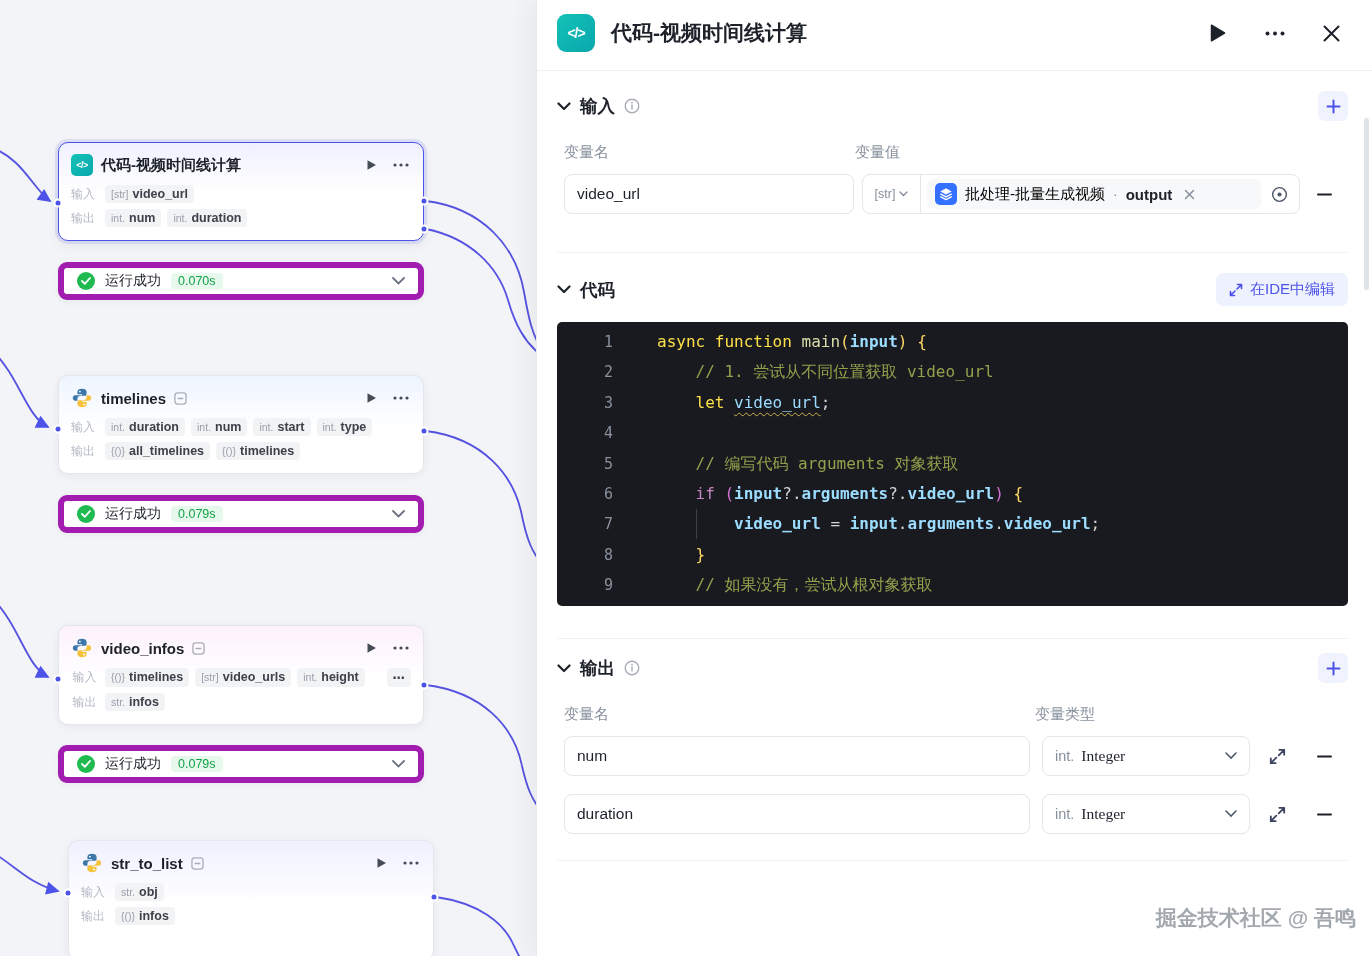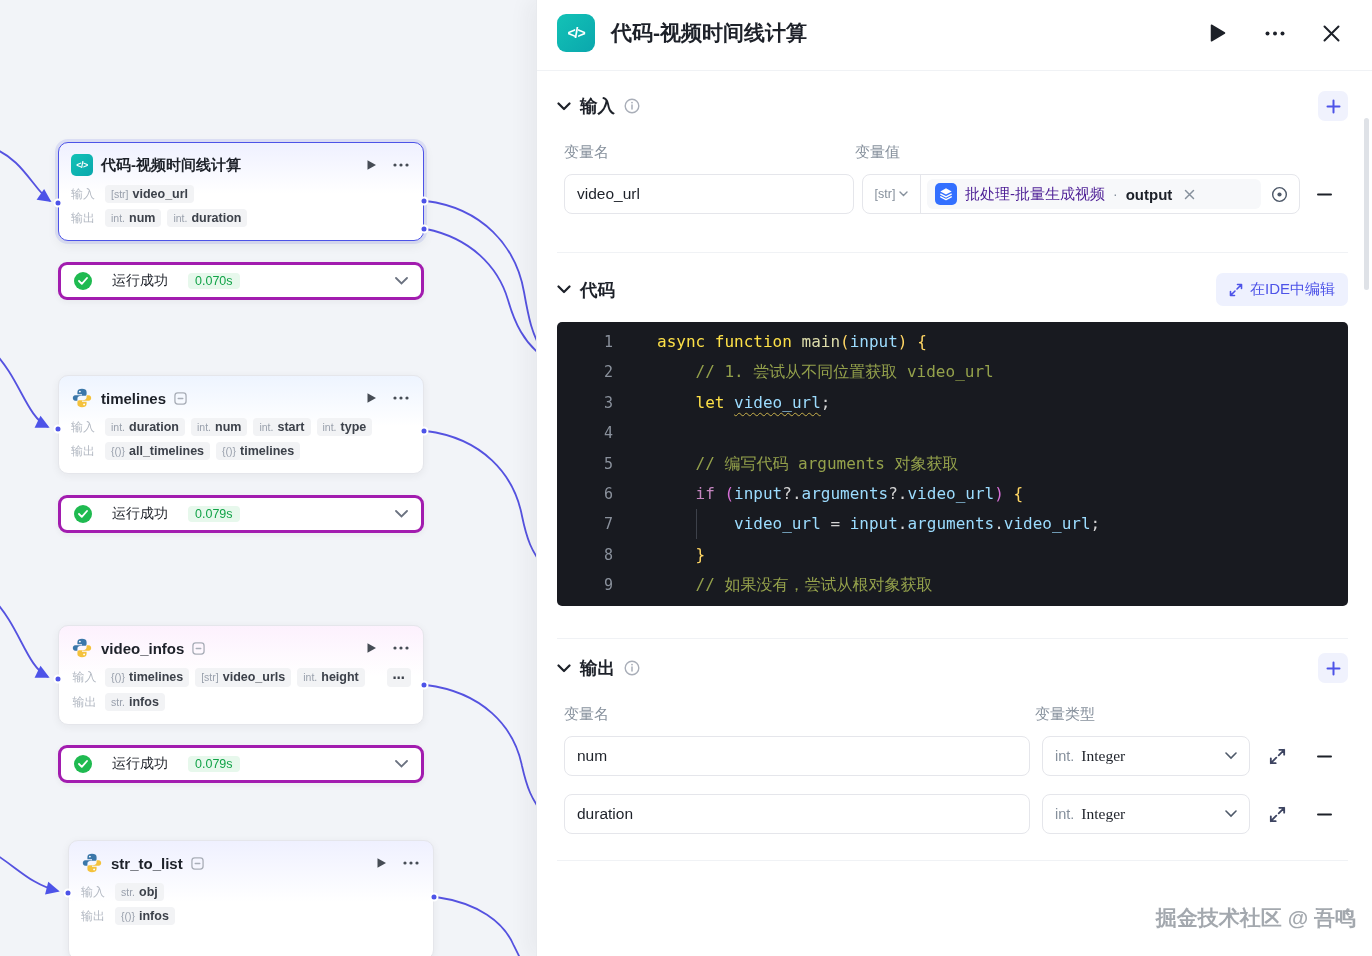--- a/index.html
+++ b/index.html
@@ -33,23 +33,23 @@
   .node-actions { margin-left:auto; display:flex; align-items:center; gap:16px; color:#464c55; }
   .node-row { display:flex; align-items:center; gap:7px; padding:3px 12px; }
   .row-label { font-size:12px; color:#b2b8c2; flex-shrink:0; width:27px; }
   .chip { display:inline-flex; align-items:baseline; gap:4px; background:#f2f3f5; border-radius:4px; padding:2px 6px; white-space:nowrap; }
   .chip-type { color:#99a0ac; font-size:10.5px; }
   .chip-name { color:#3c414a; font-size:12.5px; font-weight:600; }
   .chip-more { margin-left:auto; }
 
   .status {
     position:absolute; width:366px; height:38px; background:#fff;
-    border:3px solid #a21caf; border-radius:9px;
+    border:6px solid #a21caf; border-radius:9px;
     box-shadow:0 2px 6px rgba(31,35,41,.05);
-    display:flex; align-items:center; gap:20px; padding:0 13px;
+    display:flex; align-items:center; gap:10px; padding:0 13px;
   }
   .check-circle { width:18px; height:18px; border-radius:50%; background:#1fba50; display:flex; align-items:center; justify-content:center; flex-shrink:0; }
   .status-text { font-size:14px; font-weight:500; color:#1d2129; }
   .time-badge { background:#e7f8ec; color:#12a348; font-size:12.5px; padding:1px 7px; border-radius:4px; font-weight:500; }
   .status-chevron { margin-left:auto; color:#6b7280; display:flex; }
 
   .port { position:absolute; width:9px; height:9px; border-radius:50%; background:#4d53e8; border:2px solid #fff; transform:translate(-50%,-50%); z-index:5; }
 
   
   .panel {
@@ -79,40 +79,40 @@
     height:40px; border:1px solid #e5e6eb; border-radius:8px; padding:0 12px;
     font-size:15.5px; color:#1d2129; background:#fff; outline:none;
     font-family:"Liberation Sans","DejaVu Sans",sans-serif;
   }
   .name-input { width:290px; margin-left:7px; }
   .val-group { margin-left:8px; width:438px; height:40px; border:1px solid #e5e6eb; border-radius:8px; display:flex; align-items:center; background:#fff; overflow:hidden; }
   .type-seg { width:58px; align-self:stretch; display:flex; align-items:center; justify-content:center; gap:4px; border-right:1px solid #e5e6eb; color:#86909c; font-size:12.5px; }
   .ref-seg { flex:1; display:flex; align-items:center; min-width:0; padding:0 6px; }
   .ref-pill { flex:1; display:flex; align-items:center; gap:8px; background:#f7f8fa; border-radius:6px; height:30px; padding:0 8px; min-width:0; }
   .ref-icon { width:22px; height:22px; border-radius:5px; background:#3370ff; display:flex; align-items:center; justify-content:center; flex-shrink:0; }
-  .ref-label { font-size:15px; color:#4c1d95; white-space:nowrap; overflow:hidden; text-overflow:ellipsis; }
+  .ref-label { font-size:15px; color:#000000; white-space:nowrap; overflow:hidden; text-overflow:ellipsis; }
   .ref-sep { color:#86909c; font-size:14px; }
   .ref-field { font-size:15px; font-weight:600; white-space:nowrap; }
   .ref-x { margin-left:4px; display:flex; }
   .ref-target { margin:0 4px 0 9px; display:flex; }
   .minus-btn { margin-left:auto; margin-right:12px; display:flex; align-items:center; justify-content:center; width:24px; height:24px; }
 
   .ide-btn { margin-left:auto; height:33px; padding:0 13px; border-radius:7px; background:#eef1fe; color:#4d53e8; font-size:15px; font-weight:500; display:flex; align-items:center; gap:7px; }
 
   .editor {
     margin-top:16px; height:284px; background:#181a20; border-radius:5px;
     overflow:hidden; position:relative; padding-top:5px; cursor:text;
     font-family:"DejaVu Sans Mono","Liberation Mono",monospace;
     font-size:16px; line-height:30.4px;
   }
   .cl { display:flex; }
   .ln { width:56px; text-align:right; color:#8a919c; flex-shrink:0; font-size:15px; }
   .src { margin-left:44px; white-space:pre; }
   .tk-k { color:#fde047; } .tk-c { color:#c586c0; } .tk-f { color:#dcdcaa; }
-  .tk-v { color:#9cdcfe; } .tk-p { color:#d4d4d4; } .tk-m { color:#94a14b; }
+  .tk-v { color:#9cdcfe;font-weight:bold; } .tk-p { color:#d4d4d4; } .tk-m { color:#94a14b; }
   .tk-y { color:#ffd664; } .tk-q { color:#d670d6; }
   .tk-u { color:#9cdcfe; text-decoration:underline wavy #c8b04b 1px; text-underline-offset:4px; }
   .iguide { position:absolute; left:139px; top:187px; width:1px; height:30px; background:#3d414a; }
 
   .orow { display:flex; align-items:center; margin-bottom:18px; }
   .o-input { width:466px; margin-left:7px; }
   .o-select { margin-left:12px; width:208px; height:40px; border:1px solid #e5e6eb; border-radius:8px; display:flex; align-items:center; gap:7px; padding:0 12px; background:#fff; }
   .o-tag { color:#86909c; font-size:14.5px; }
   .o-name { font-size:15.5px; color:#1d2129;font-family:Liberation Serif, serif; }
   .o-chev { margin-left:auto; display:flex; }

